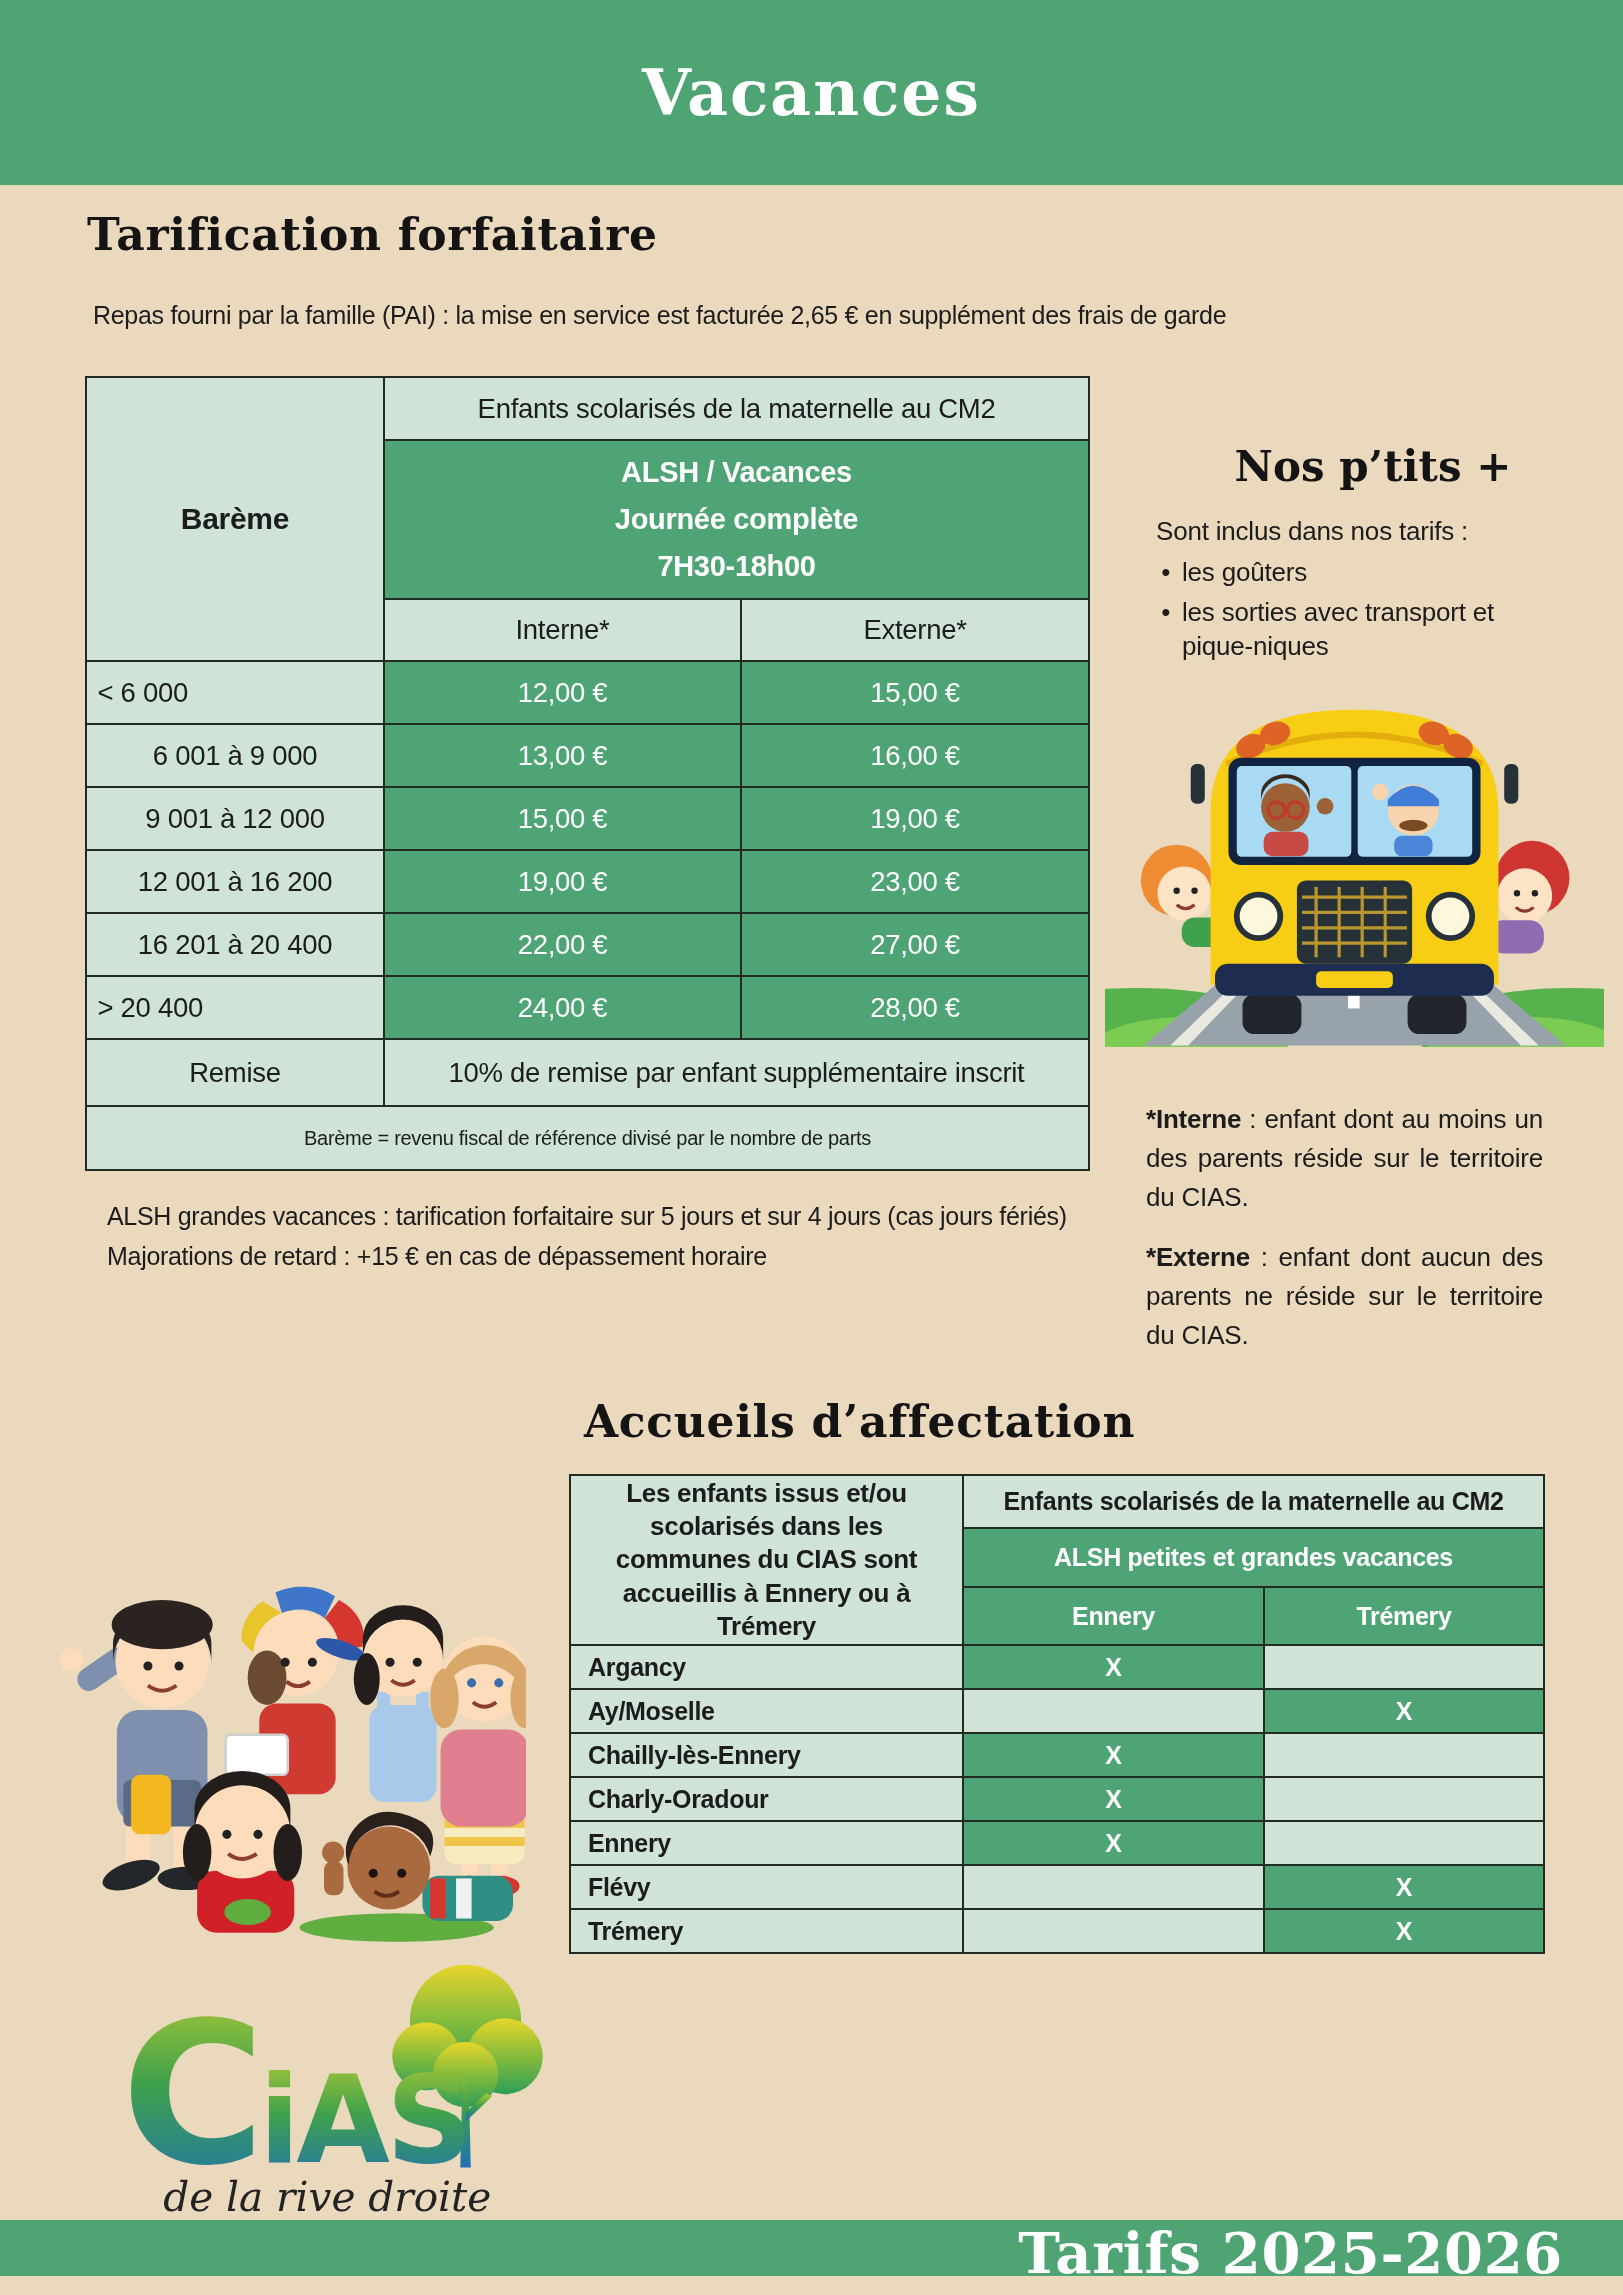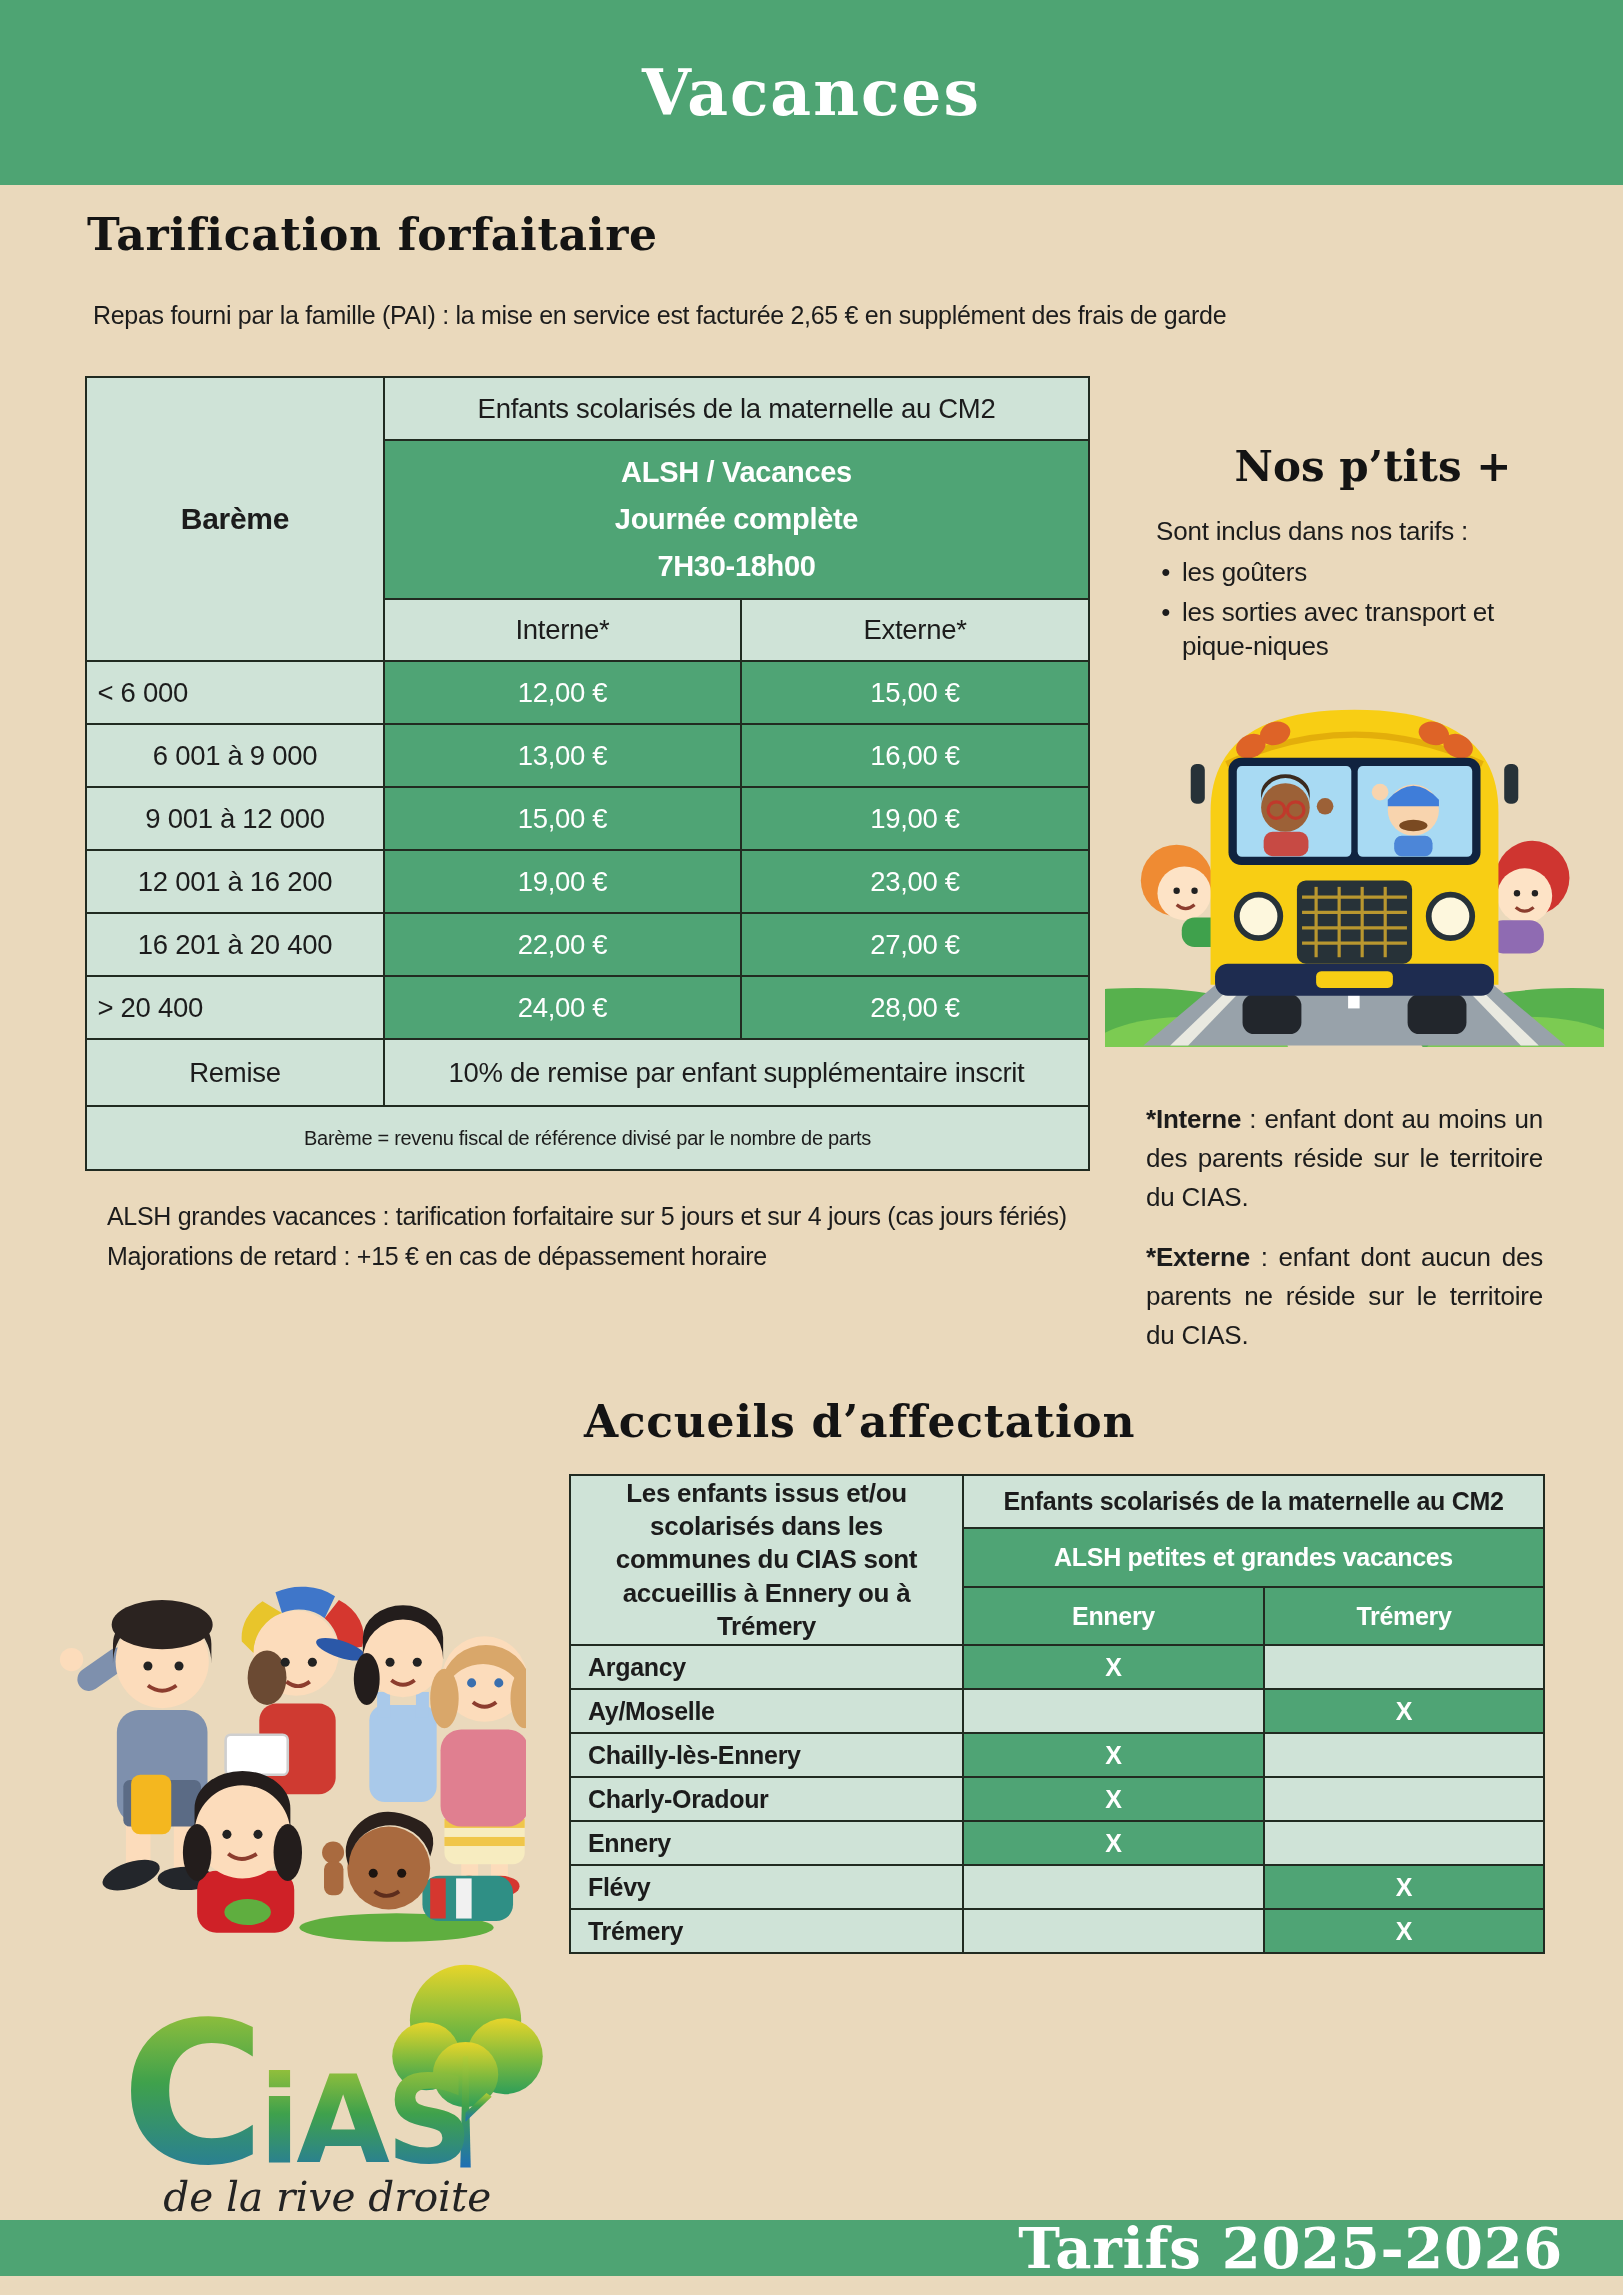--- a/index.html
+++ b/index.html
@@ -14,21 +14,21 @@
   .page{
     position:relative;width:1623px;height:2295px;background:var(--beige);
     overflow:hidden;font-family:"Liberation Sans","DejaVu Sans",sans-serif;color:var(--ink);
   }
   
   .banner{position:absolute;top:0;left:0;right:0;height:185px;background:var(--green);
     display:flex;align-items:center;justify-content:center;}
   .banner span{font-family:"DejaVu Serif","Liberation Serif",serif;font-weight:700;
     font-size:63px;color:#ffffff;letter-spacing:2px;}
   .footer{position:absolute;left:0;right:0;top:2220px;height:56px;background:var(--green);
-    display:flex;align-items:center;justify-content:flex-end;padding-right:60px;box-sizing:border-box;}
+    display:flex;align-items:flex-start;justify-content:flex-end;padding-right:60px;box-sizing:border-box;}
   .footer span{font-family:"DejaVu Serif","Liberation Serif",serif;font-weight:700;
     font-size:56px;color:#ffffff;letter-spacing:0.7px;}
   
   .h-slab{font-family:"DejaVu Serif","Liberation Serif",serif;font-weight:700;color:#141414;margin:0;text-align:center;}
   #tarif-title{position:absolute;left:87px;top:209px;font-size:44px;letter-spacing:0.7px;}
   .intro{position:absolute;left:93px;top:301px;font-size:25px;letter-spacing:-0.3px;margin:0;width:1243px;}
   #accueils-title{position:absolute;left:584px;top:1396px;font-size:44px;letter-spacing:0.7px;}
   
   table{border-collapse:collapse;table-layout:fixed;}
   td{border:2.6px solid var(--border);vertical-align:middle;text-align:center;

